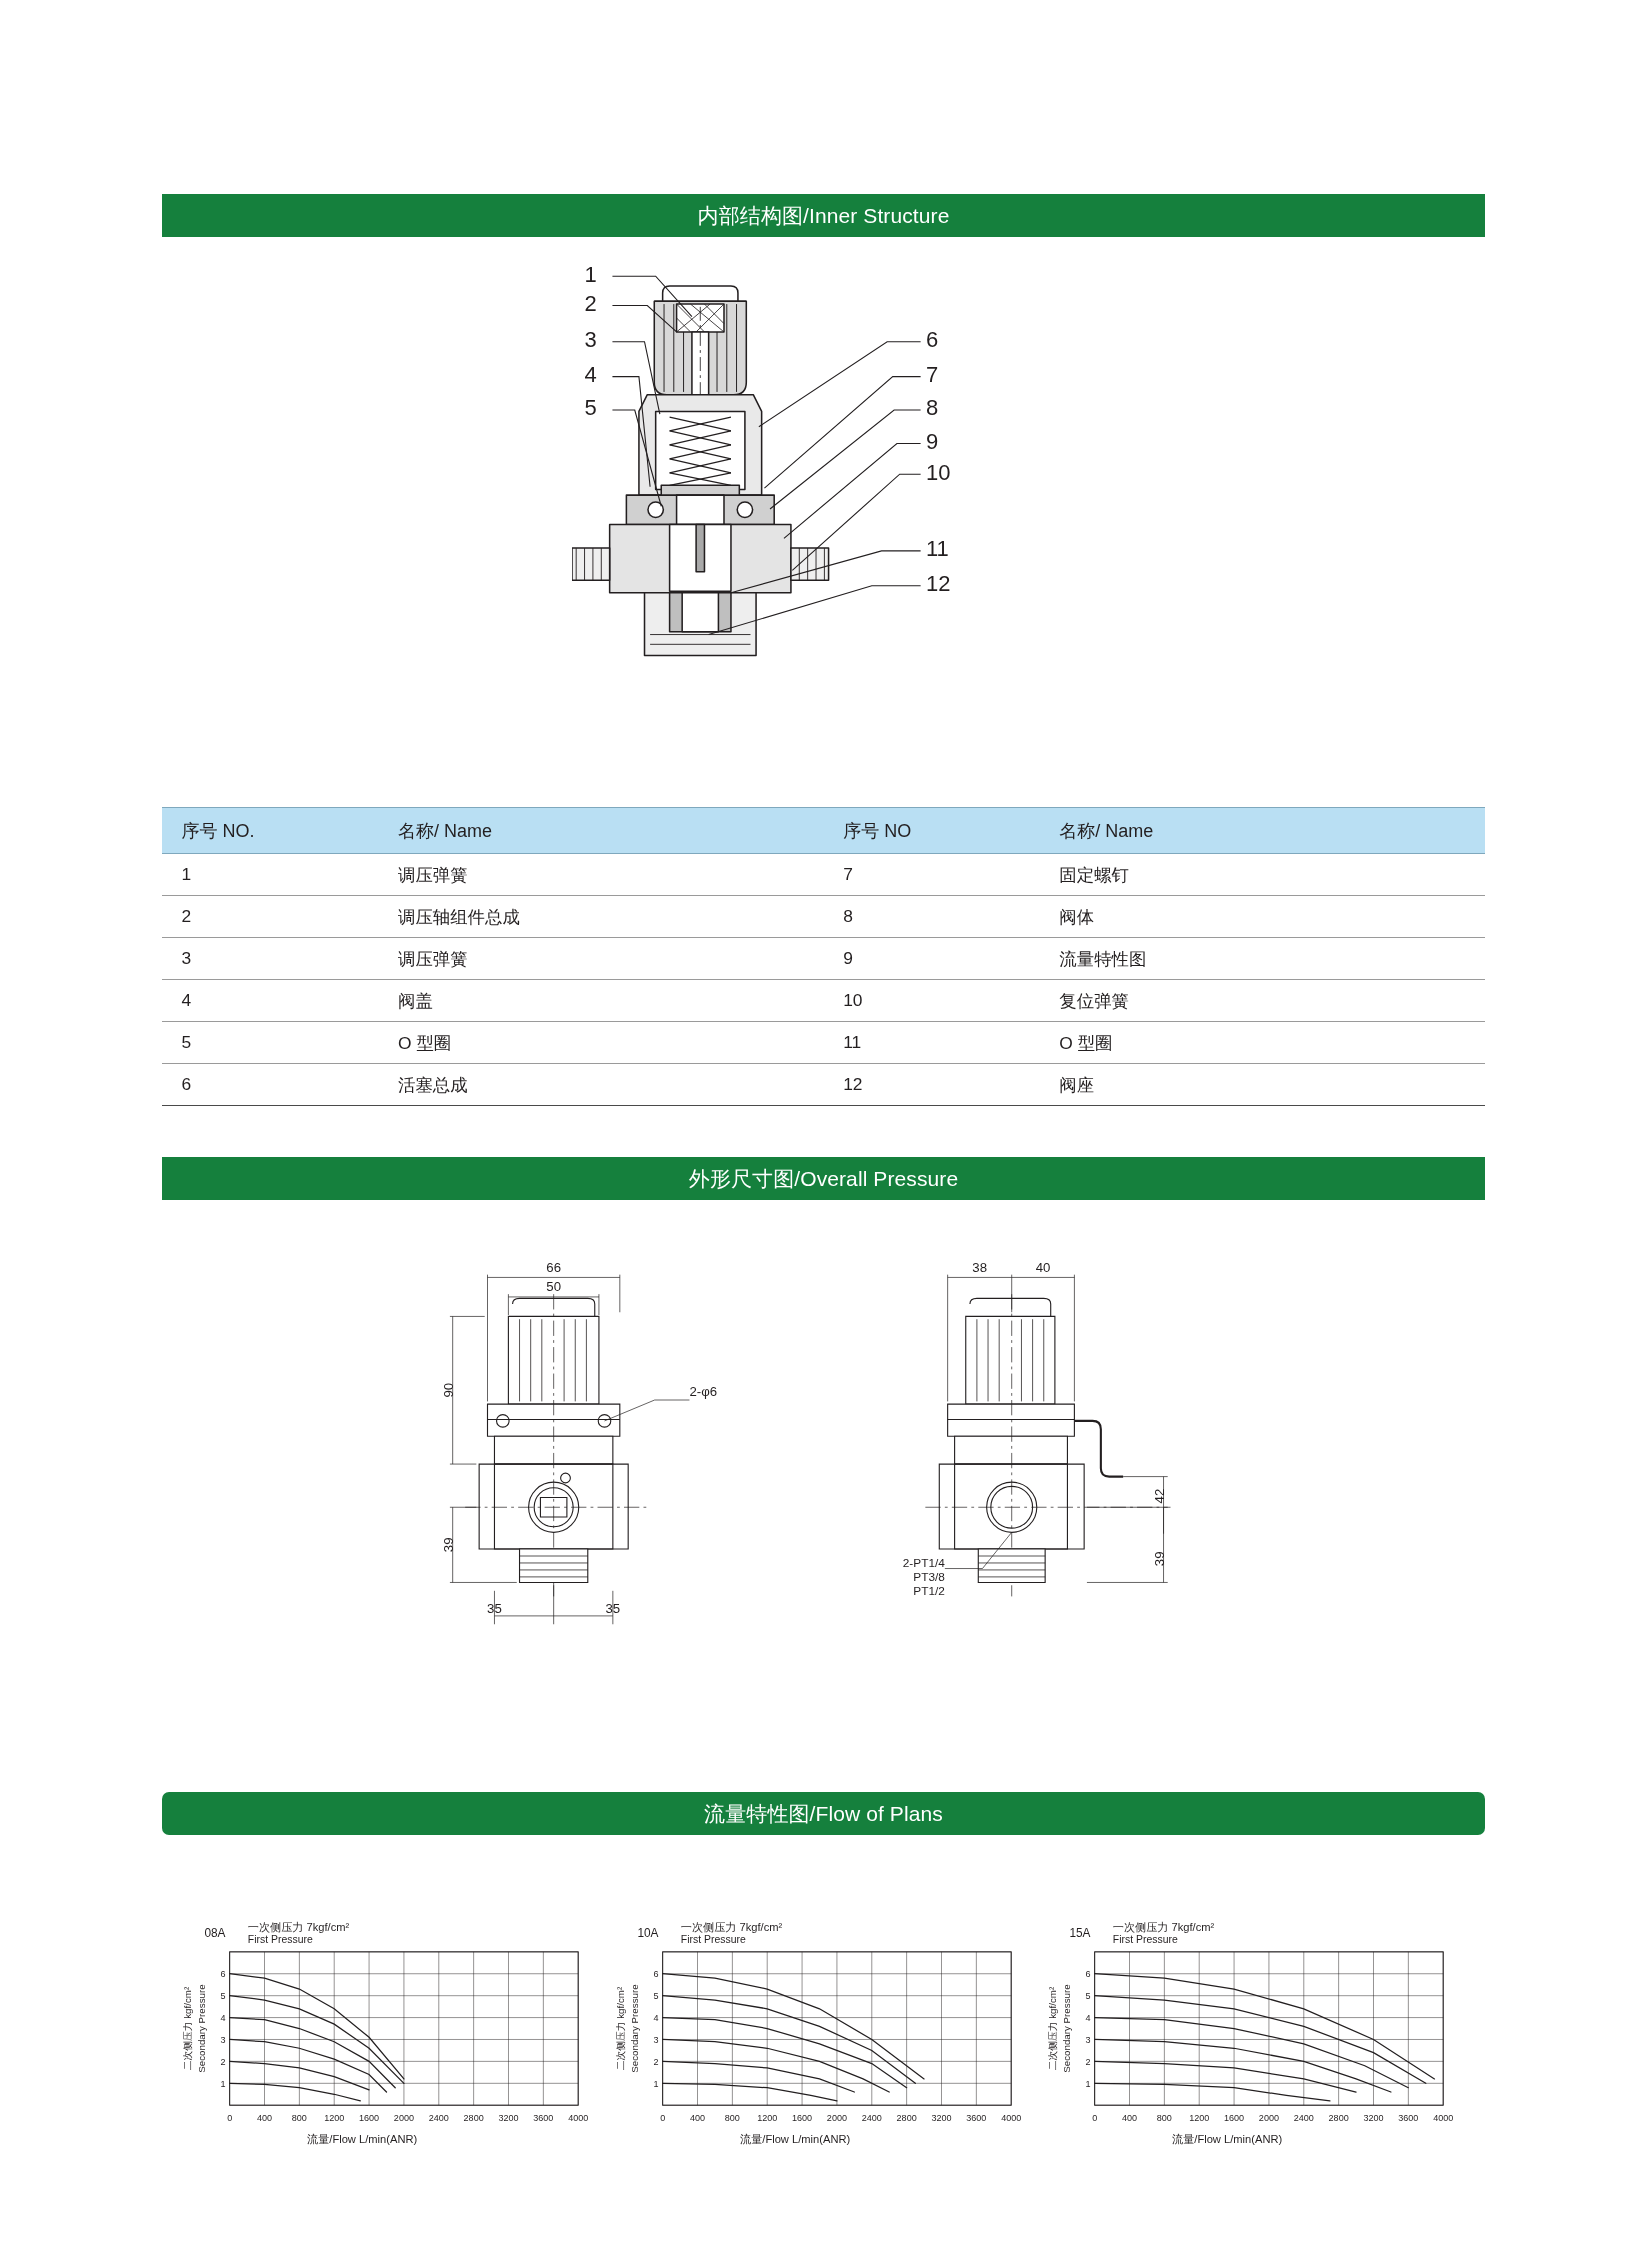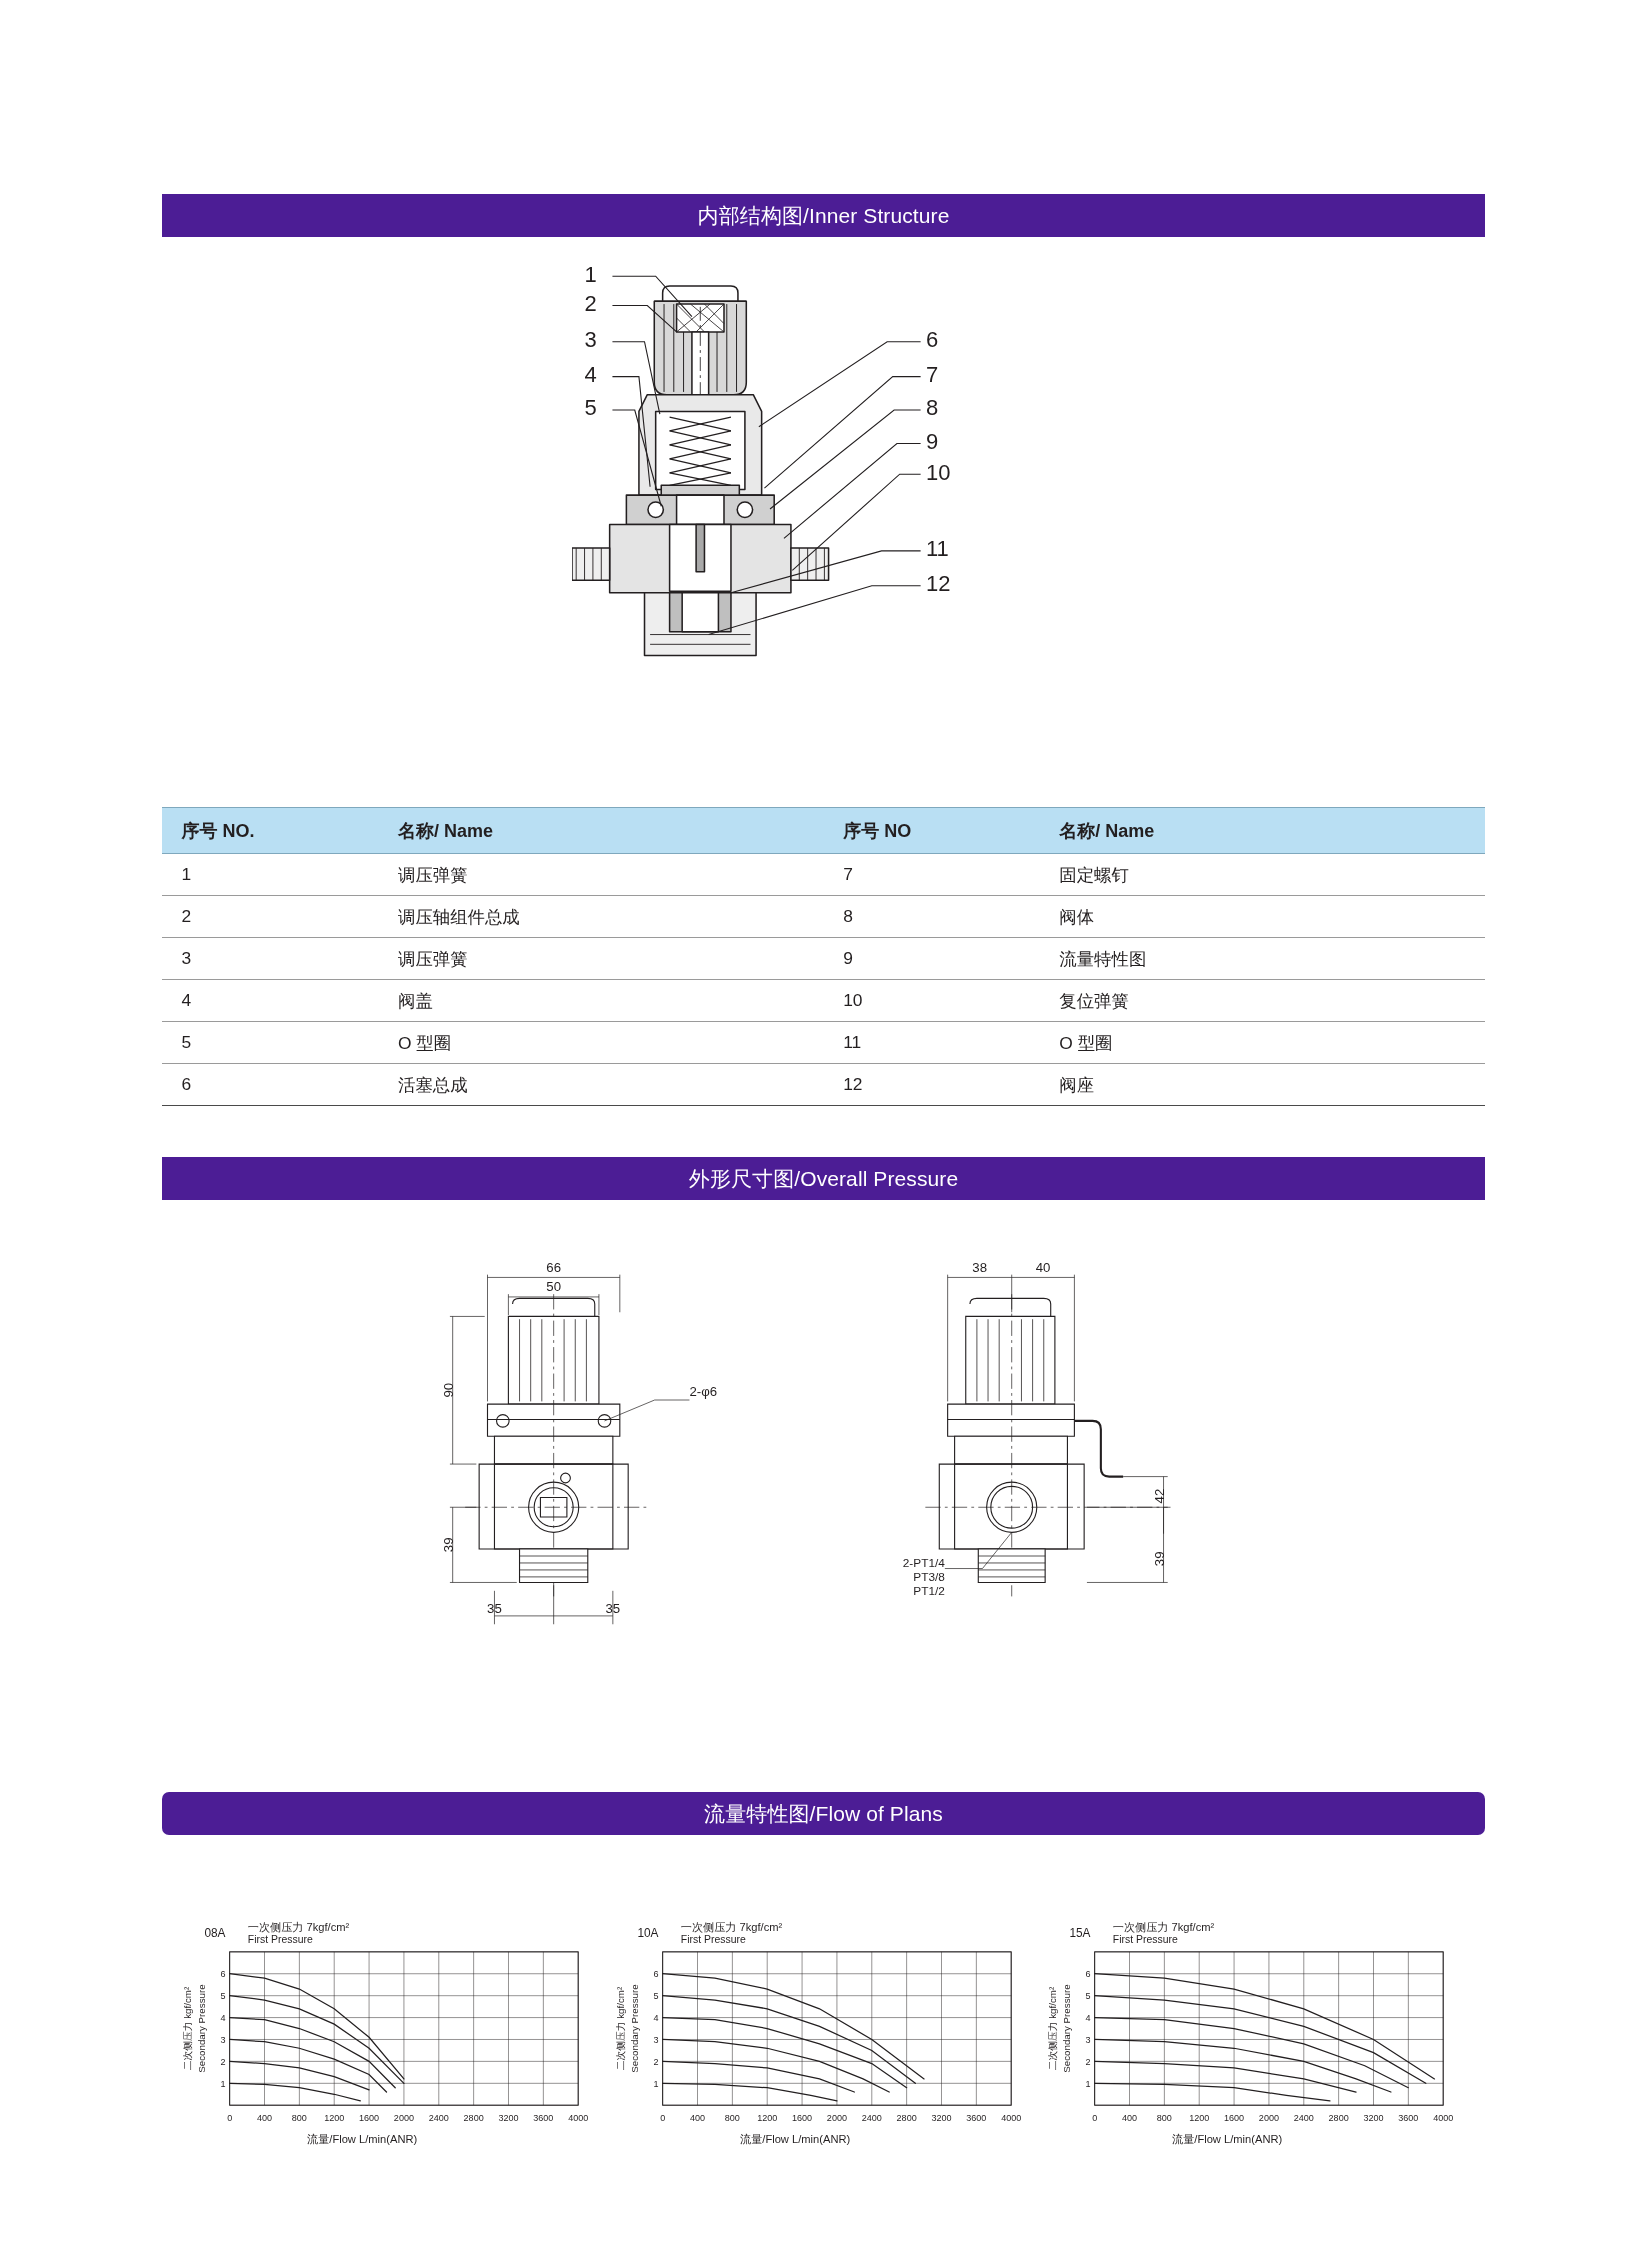--- a/index.html
+++ b/index.html
@@ -21,21 +21,21 @@
     width: 1647px;
     height: 2250px;
   }
 
   
   .banner {
     position: absolute;
     left: 162px;
     width: 1323px;
     height: 43px;
-    background: #4c1d95;
+    background: #15803d;
     color: #ffffff;
     font-size: 21px;
     line-height: 43px;
     text-align: center;
     letter-spacing: 0.1px;
   }
   #banner-inner { top: 194px; }
   #banner-dim   { top: 1157px; }
   #banner-flow  { top: 1792px; border-radius: 7px; }
 
@@ -56,21 +56,20 @@
     font-weight: normal;
     text-align: left;
     vertical-align: middle;
   }
   .parts-table thead th {
     background: #b9dff3;
     font-size: 18px;
     height: 45px;
     border-top: 0.7px solid #7fa8bd;
     border-bottom: 0.7px solid #7fa8bd;
-    font-weight: bold;
   }
   .parts-table .c-no   { width: 209px; }
   .parts-table .c-name { width: 453px; }
   .parts-table tbody tr:last-child td { border-bottom: 1.4px solid #4a4a4a; }
 
   
   .fig { position: absolute; }
   .fig svg { display: block; }
 
   

